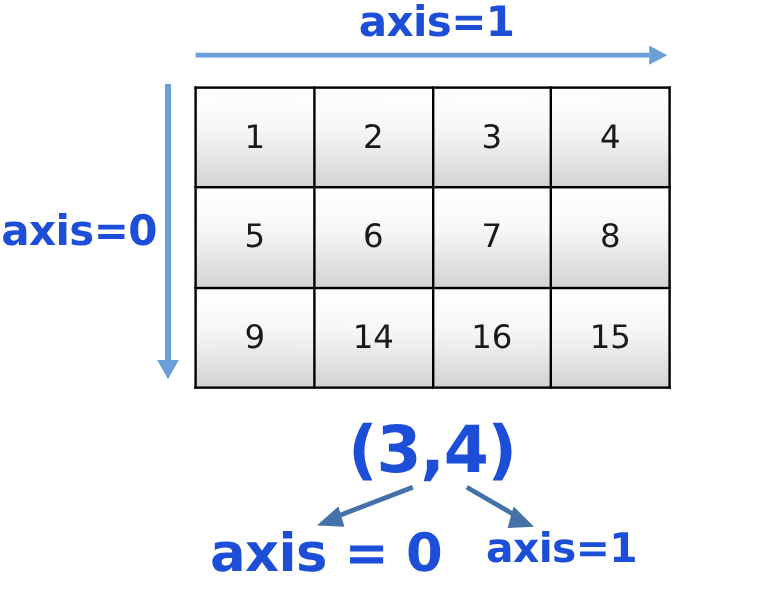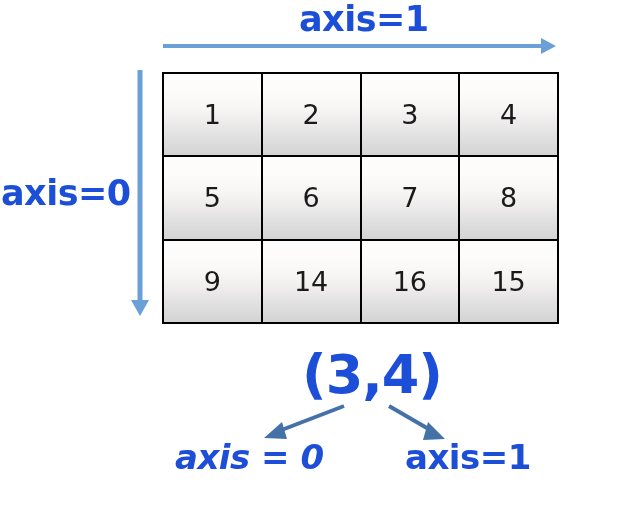--- a/index.html
+++ b/index.html
@@ -39,31 +39,30 @@
     font-size: 35px;
   }
 
   #label-axis0-left {
     left: 1px;
     top: 176px;
     font-size: 35px;
   }
 
   #label-shape {
-    left: 302px;
+    left: 290px;
     top: 348px;
     font-size: 54px;
     letter-spacing: -1px;
   }
 
   #label-axis0-bottom {
     left: 175px;
     top: 440px;
-    font-size: 34px;
-    font-style: italic;
+    font-size: 44px;
   }
 
   #label-axis1-bottom {
     left: 405px;
     top: 440px;
     font-size: 34px;
   }
 
   
   #arrow-layer {

